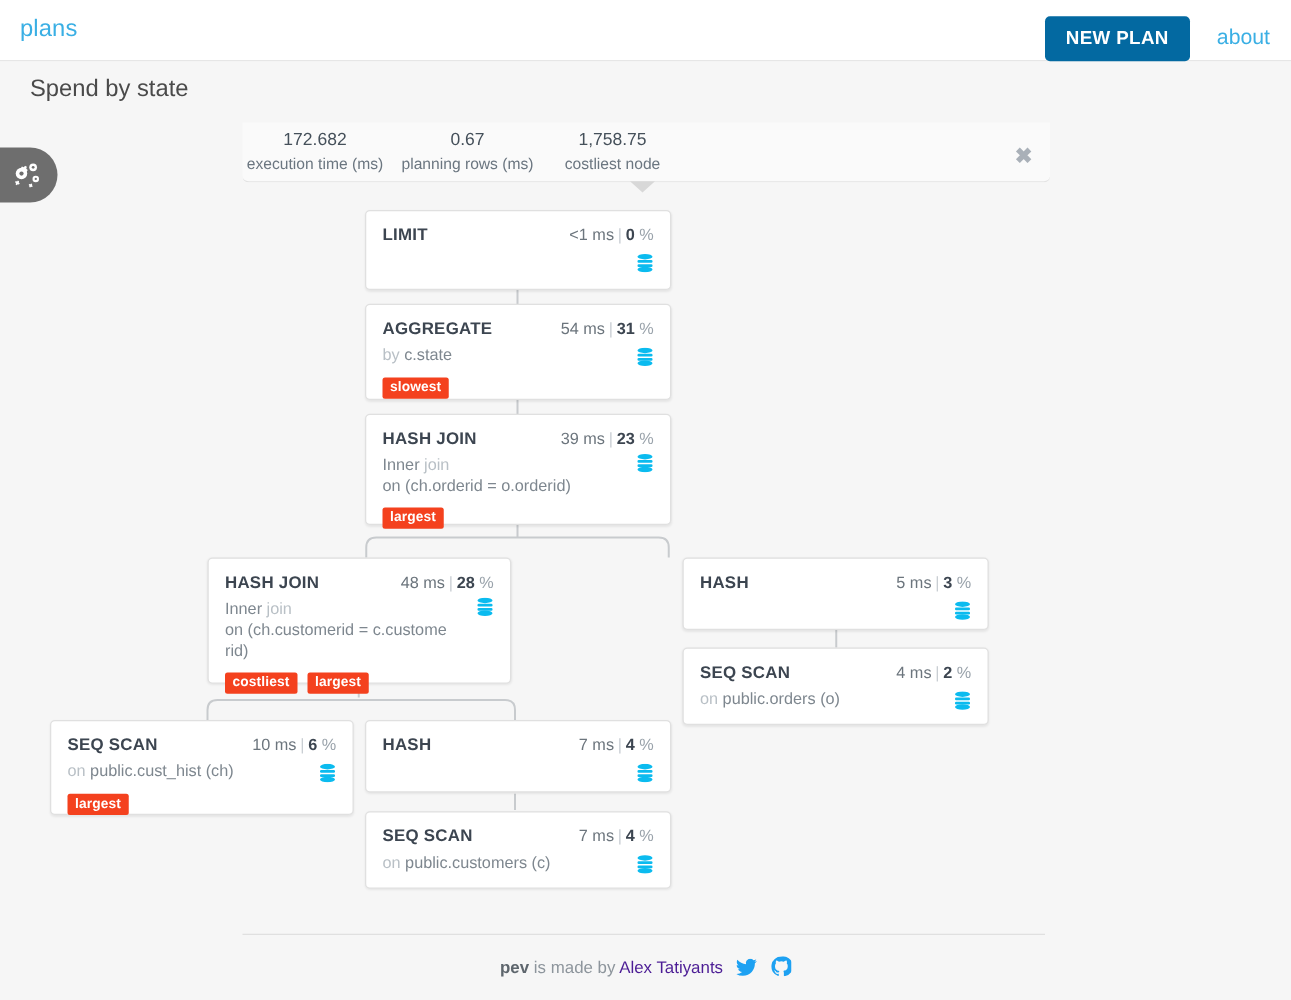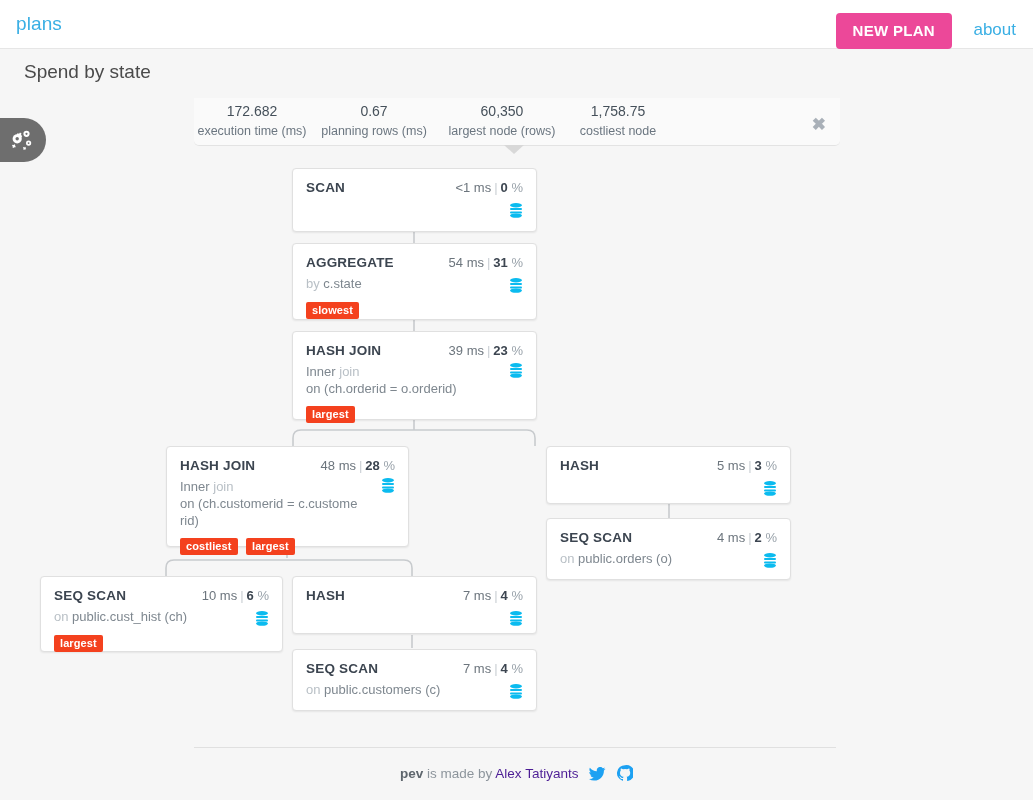--- a/index.html
+++ b/index.html
@@ -19,21 +19,21 @@
     background: #ffffff;
     border-bottom: 1px solid #e6e6e6;
   }
   .nav-brand {
     position: absolute; left: 16px; top: 13px;
     font-size: 19px; color: #3aafe4; text-decoration: none;
     letter-spacing: .1px;
   }
   .nav-newplan {
     position: absolute; right: 81px; top: 13px;
-    background: #ec4899; color: #ffffff;
+    background: #0369a1; color: #ffffff;
     border: none; border-radius: 4px;
     font-size: 15px; font-weight: bold;
     padding: 9px 17px 10px 17px;
     letter-spacing: .3px; cursor: pointer;
     font-family: "Liberation Sans", sans-serif;
   }
   .nav-about {
     position: absolute; right: 17px; top: 20px;
     font-size: 17px; color: #3aafe4; text-decoration: none;
   }
@@ -178,24 +178,20 @@
 
 <div class="stats-card">
   <div class="stat" style="width:116px;margin-left:0;">
     <span class="stat-value">172.682</span>
     <span class="stat-label">execution time (ms)</span>
   </div>
   <div class="stat" style="width:128px;">
     <span class="stat-value">0.67</span>
     <span class="stat-label">planning rows (ms)</span>
   </div>
-  <div class="stat" style="width:128px;">
-    <span class="stat-value">60,350</span>
-    <span class="stat-label">largest node (rows)</span>
-  </div>
   <div class="stat" style="width:104px;">
     <span class="stat-value">1,758.75</span>
     <span class="stat-label">costliest node</span>
   </div>
   <button class="stat-close">✖</button>
 </div>
 
 <div class="plan">
 
   <svg class="connectors" width="1033" height="760">
@@ -213,21 +209,21 @@
 
       <path d="M287 547 L287 558"></path>
       <path d="M166 576 L166 568 Q166 560 174 560 L404 560 Q412 560 412 568 L412 576"></path>
 
       <path d="M412 635 L412 648"></path>
     </g>
   </svg>
 
   <div class="node" style="left:292px; top:168px; width:245px; height:64px;">
     <div class="node-head">
-      <span class="node-type">SCAN</span>
+      <span class="node-type">LIMIT</span>
       <span class="node-metrics">
         <span class="ms-val">&lt;1 ms</span><span class="sep">|</span><span class="pct-val">0</span> %
       </span>
     </div>
     <div class="node-body">
       <svg class="db-icon" viewBox="0 0 14 15">
         <g fill="#0bbbef">
             <ellipse cx="7" cy="2.3" rx="6" ry="2.2"></ellipse>
             <rect x="1" y="5" width="12" height="2.1" rx="1"></rect>
             <rect x="1" y="8.4" width="12" height="2.1" rx="1"></rect>

